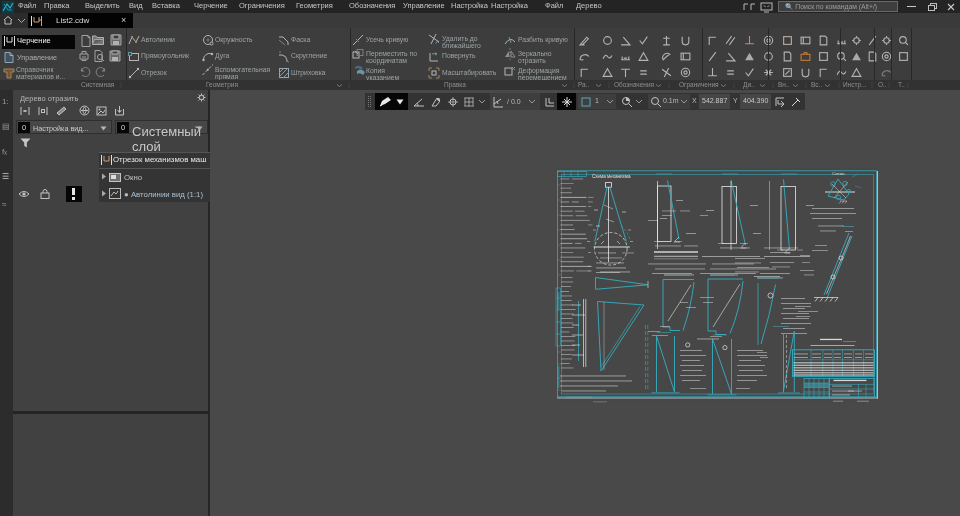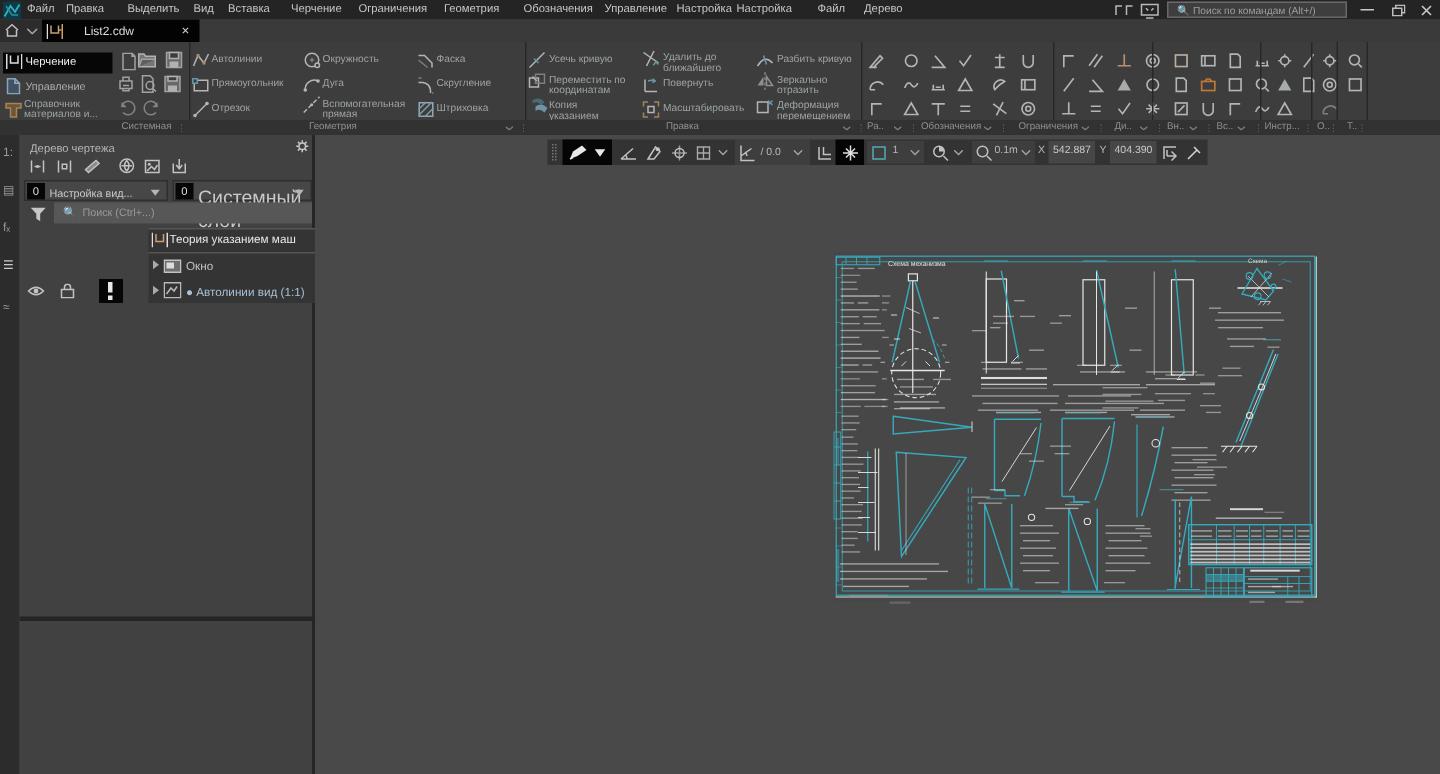--- a/index.html
+++ b/index.html
@@ -456,21 +456,21 @@
     <span class="gl" style="left:886px;color:#707070;font-size:6px">⋮</span>
     <span class="gl" style="left:898px">Т..</span>
     <span class="gl" style="left:905px;color:#707070;font-size:6px">⋮</span>
     <div id="leftstrip" class="ab"></div>
     <span class="t" style="left:2px;top:97px;font-size:8px;color:#9a9a9a">1:</span>
     <span class="t" style="left:2px;top:122px;font-size:8px;color:#9a9a9a">▤</span>
     <span class="t" style="left:2px;top:147px;font-size:8px;color:#9a9a9a">fₓ</span>
     <span class="t" style="left:2px;top:172px;font-size:8px;color:#c8c8c8">☰</span>
     <span class="t" style="left:2px;top:200px;font-size:8px;color:#9a9a9a">≈</span>
     <div id="panel" class="ab"></div>
-    <span class="t" style="left:20px;top:94px;font-size:7.5px;color:#b5b5b5">Дерево чертежа</span>
+    <span class="t" style="left:20px;top:94px;font-size:7.5px;color:#b5b5b5">Дерево отразить</span>
     <svg class="ab" style="left:197px;top:93px" width="9" height="9" viewBox="0 0 9 9">
       <circle cx="4.5" cy="4.5" r="2.2" fill="none" stroke="#c9c9c9"></circle>
       <path d="M4.5,0.5 V2 M4.5,7 V8.5 M0.5,4.5 H2 M7,4.5 H8.5 M1.6,1.6 L2.7,2.7 M6.3,6.3 L7.4,7.4 M7.4,1.6 L6.3,2.7 M2.7,6.3 L1.6,7.4" stroke="#c9c9c9"></path>
     </svg>
     <svg class="ab" style="left:20px;top:105px" width="11" height="12" viewBox="0 0 11 12">
       <path d="M1,2 V10 M9,2 V10 M3,6 h4" stroke="#c2c2c2"></path>
       <circle cx="5" cy="6" r="1" fill="#c2c2c2"></circle>
     </svg>
     <svg class="ab" style="left:38px;top:105px" width="11" height="12" viewBox="0 0 11 12">
       <path d="M1,2 V10 M9,2 V10" stroke="#c2c2c2"></path>
@@ -502,31 +502,28 @@
     <div class="ab" style="left:115px;top:120px;width:93px;height:14px;background:#474747;border:1px solid #2e2e2e">
       <div style="position:absolute;left:1px;top:1px;width:12px;height:11px;background:#060606;color:#ddd;font-size:7.5px;text-align:center;line-height:11px">0</div>
       <span style="position:absolute;left:16px;top:2.5px;font-size:13px;color:#c9c9c9">Системный слой</span>
       <svg style="position:absolute;right:4px;top:5px" width="7" height="5" viewBox="0 0 7 5">
         <path d="M0.5,0.5 H6.5 L3.5,4.5 Z" fill="#b5b5b5"></path>
       </svg>
     </div>
     <svg class="ab" style="left:20px;top:138px" width="11" height="10" viewBox="0 0 11 10">
       <path d="M0.5,0.5 H10.5 L6.8,4.5 V9.5 L4.2,7.8 V4.5 Z" fill="#c6c6c6"></path>
     </svg>
-    <div class="ab" style="left:36px;top:135px;width:172px;height:14px;background:#575757">
-      <span style="position:absolute;left:6px;top:2px;font-size:7.2px;color:#999">🔍&nbsp; Поиск (Ctrl+...)</span>
-    </div>
     <div class="ab" style="left:99px;top:152px;width:111px;height:50px;background:#343434"></div>
     <div class="ab" style="left:99px;top:152px;width:111px;height:1px;background:#555"></div>
     <div class="ab" style="left:99px;top:168px;width:111px;height:1px;background:#555"></div>
     <svg class="ab" style="left:101px;top:155px" width="11" height="10" viewBox="0 0 11 10">
       <path d="M0.5,0 V10 M10.5,0 V10" stroke="#ddd"></path>
       <path d="M3,1 V6 H8 V1" stroke="#c8a070" fill="none"></path>
     </svg>
-    <span class="t" style="left:113px;top:155px;font-size:7.8px;color:#e8e8e8">Теория указанием маш</span>
+    <span class="t" style="left:113px;top:155px;font-size:7.8px;color:#e8e8e8">Отрезок механизмов маш</span>
     <svg class="ab" style="left:101px;top:173px" width="6" height="7" viewBox="0 0 6 7">
       <path d="M1,0.5 L5,3.5 L1,6.5 Z" fill="#a9a9a9"></path>
     </svg>
     <svg class="ab" style="left:109px;top:171px" width="12" height="11" viewBox="0 0 12 11">
       <rect x="0.5" y="2.5" width="11" height="8" stroke="#c2c2c2" fill="#6f6f6f"></rect>
       <rect x="2" y="4" width="5" height="4" fill="#ddd"></rect>
     </svg>
     <span class="t" style="left:124px;top:172.5px;font-size:7.8px;color:#c2c2c2">Окно</span>
     <svg class="ab" style="left:101px;top:190px" width="6" height="7" viewBox="0 0 6 7">
       <path d="M1,0.5 L5,3.5 L1,6.5 Z" fill="#a9a9a9"></path>

